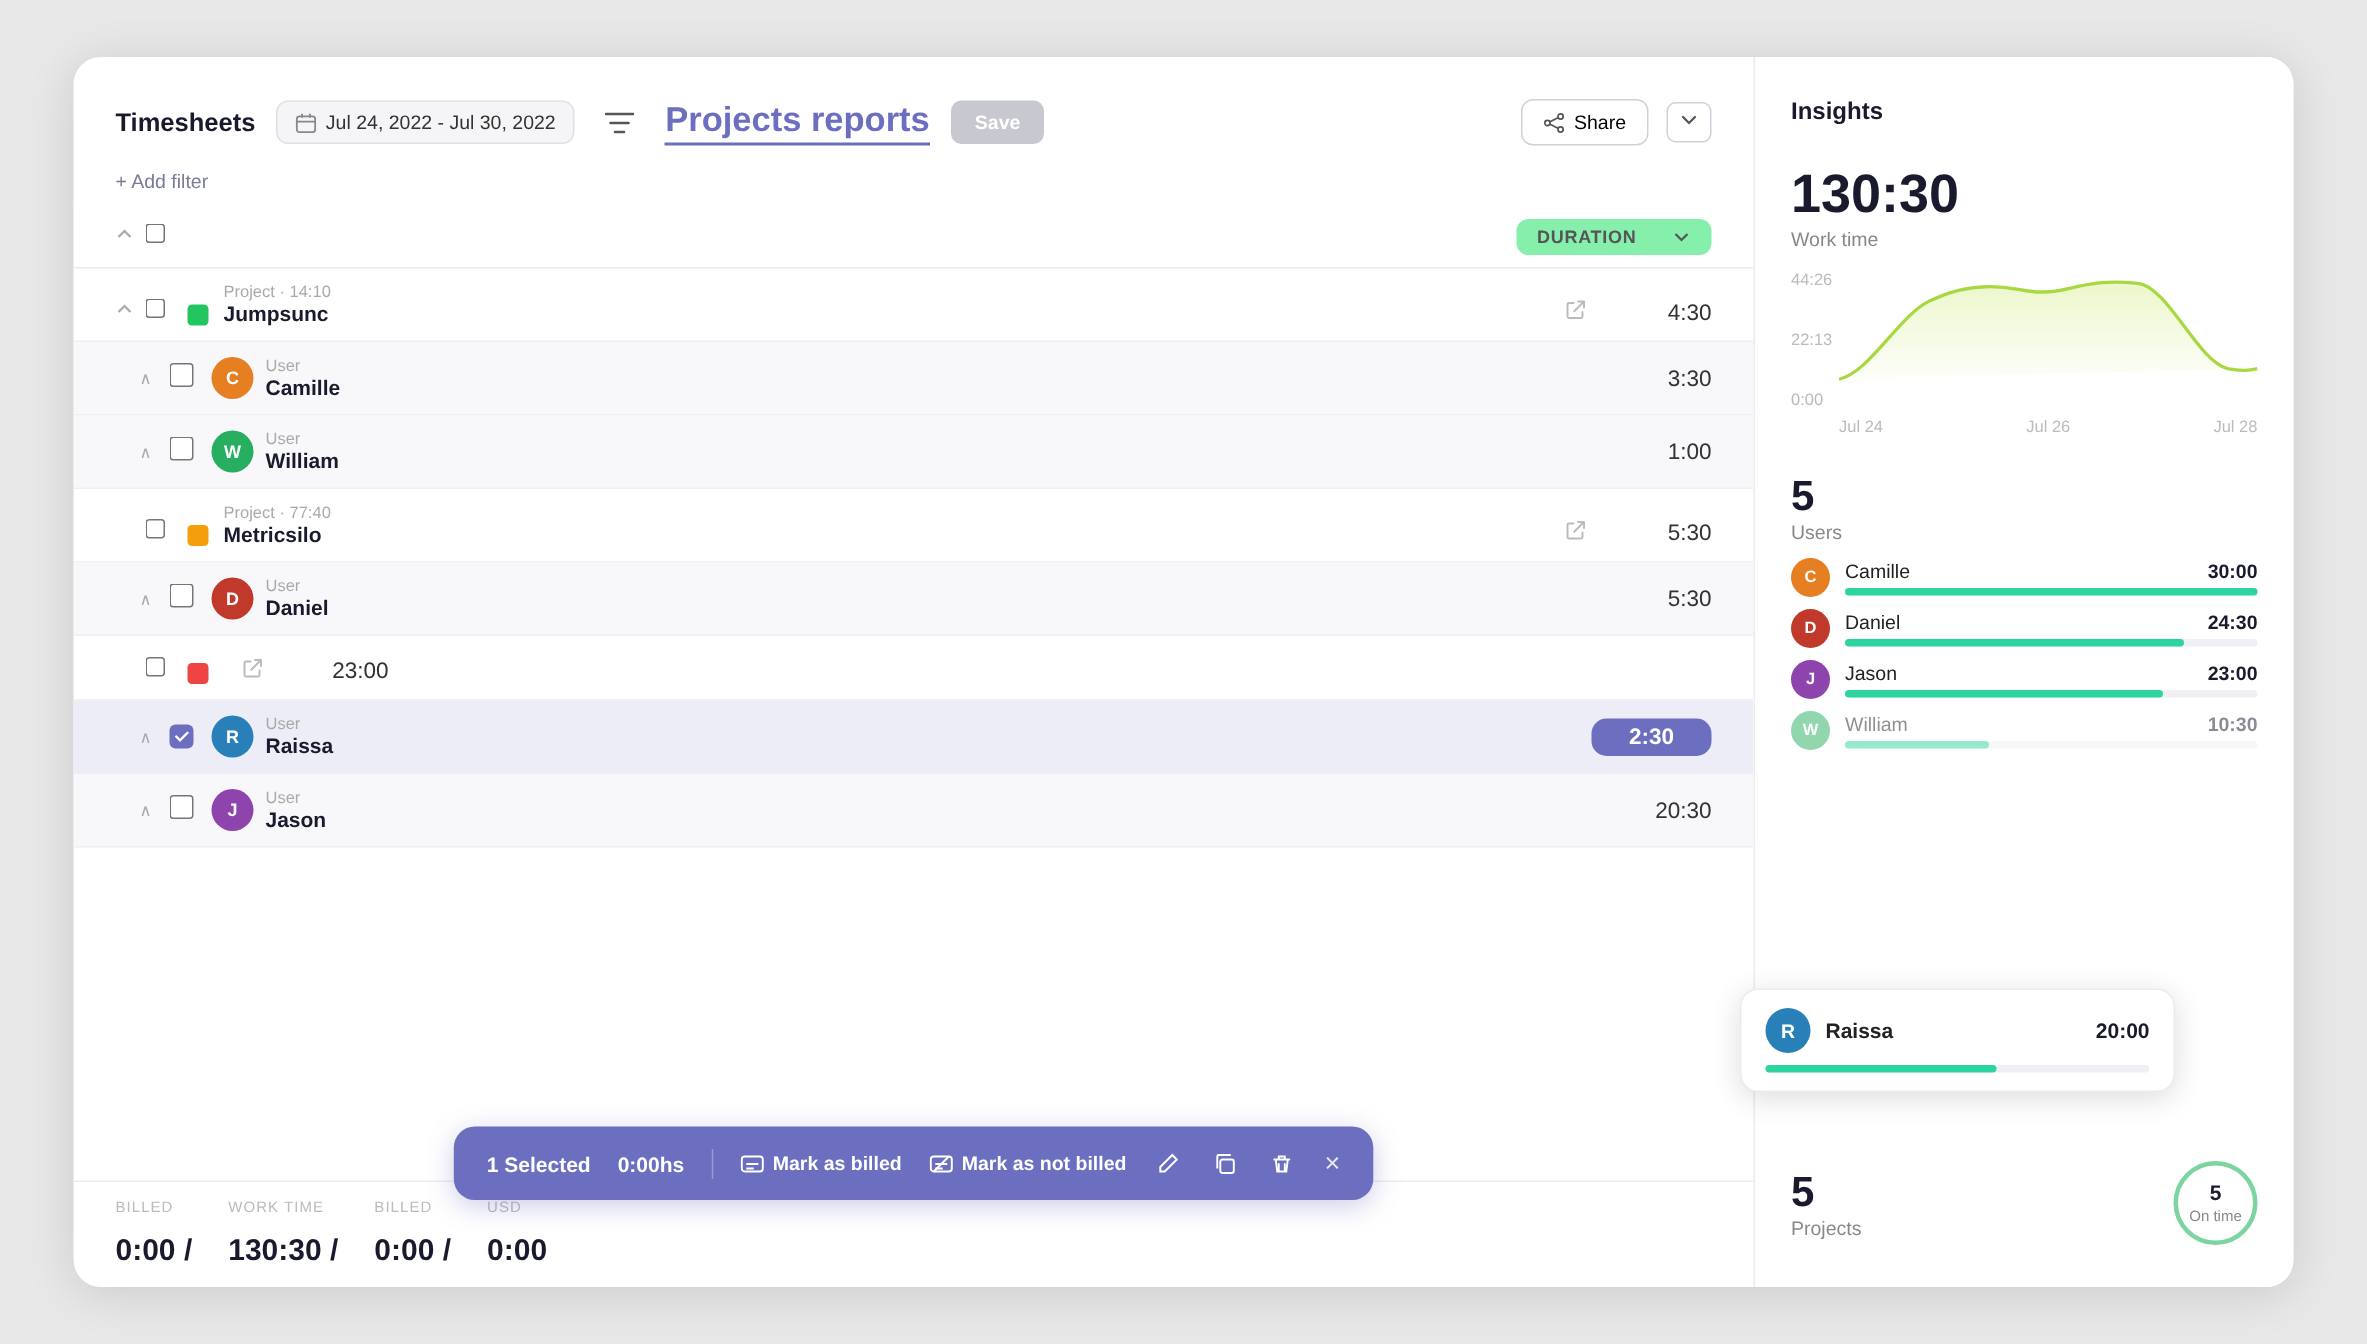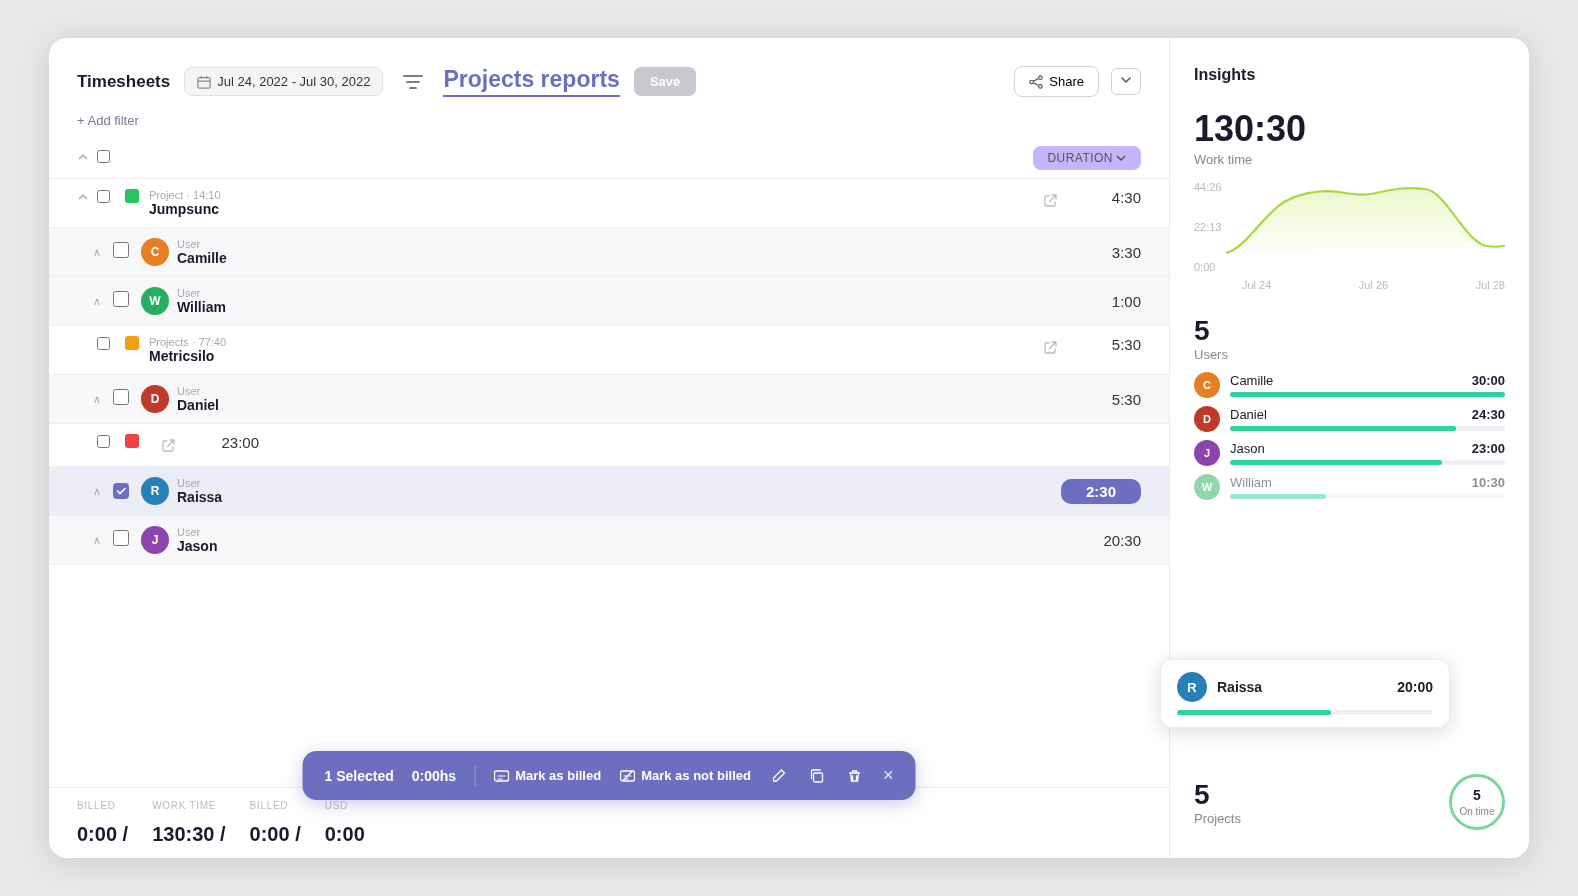--- a/index.html
+++ b/index.html
@@ -122,34 +122,34 @@
       position: sticky;
       top: 0;
       z-index: 2;
     }
     .th-collapse { width: 20px; }
     .th-check { width: 28px; }
     .th-name { flex: 1; font-size: 13px; color: #aaa; }
     .th-duration {
       display: flex;
       align-items: center;
-      gap: 2px;
+      gap: 24px;
       font-size: 12px;
-      font-weight: 400;
+      font-weight: 700;
       color: #555;
-      background: #c4b5fd;
+      background: #86efac;
       border-radius: 8px;
       padding: 5px 14px;
       cursor: pointer;
       letter-spacing: 0.04em;
     }
     
     .project-row {
       display: flex;
-      align-items: flex-start;
+      align-items: flex-end;
       padding: 10px 28px;
       border-bottom: 1px solid #f0f0f4;
       background: #fff;
     }
     .project-dot {
       width: 14px; height: 14px;
       border-radius: 3px;
       margin-right: 10px;
       flex-shrink: 0;
     }
@@ -266,21 +266,21 @@
     .insights-big-time { font-size: 36px; font-weight: 800; color: #1a1a2e; }
     .insights-sub { font-size: 13px; color: #888; margin-top: 2px; }
     
     .chart-area { position: relative; height: 110px; }
     .chart-yaxis {
       position: absolute; left: 0; top: 0; bottom: 18px;
       display: flex; flex-direction: column; justify-content: space-between;
       font-size: 11px; color: #bbb;
     }
     .chart-xaxis {
-      position: absolute; bottom: 0; left: 48px; right: 0;
+      position: absolute; bottom: 0; left: 32px; right: 0;
       display: flex; justify-content: space-between;
       font-size: 11px; color: #bbb;
     }
     .chart-svg {
       position: absolute; left: 32px; top: 0; right: 0; bottom: 18px;
     }
     
     .section-count { font-size: 28px; font-weight: 800; color: #1a1a2e; }
     .section-label { font-size: 13px; color: #888; }
     .user-stat-row {
@@ -440,21 +440,21 @@
         <div class="user-duration">1:00</div>
       </div>
 
       <div class="project-row">
         <div class="th-collapse"></div>
         <div class="th-check">
           <input type="checkbox" style="">
         </div>
         <div class="project-dot" style="background:#f59e0b;"></div>
         <div class="project-info">
-          <div class="project-meta">Projects · 77:40</div>
+          <div class="project-meta">Project · 77:40</div>
           <div class="project-name">Metricsilo</div>
         </div>
         <div class="project-link">
           <svg width="13" height="13" viewBox="0 0 13 13" fill="none">
               <path d="M5 2H2a1 1 0 00-1 1v8a1 1 0 001 1h8a1 1 0 001-1V8M8 1h4m0 0v4m0-4L5.5 7.5" stroke="#bbb" stroke-width="1.3" stroke-linecap="round"></path>
             </svg>
         </div>
         <div class="project-duration">5:30</div>
       </div>
 

